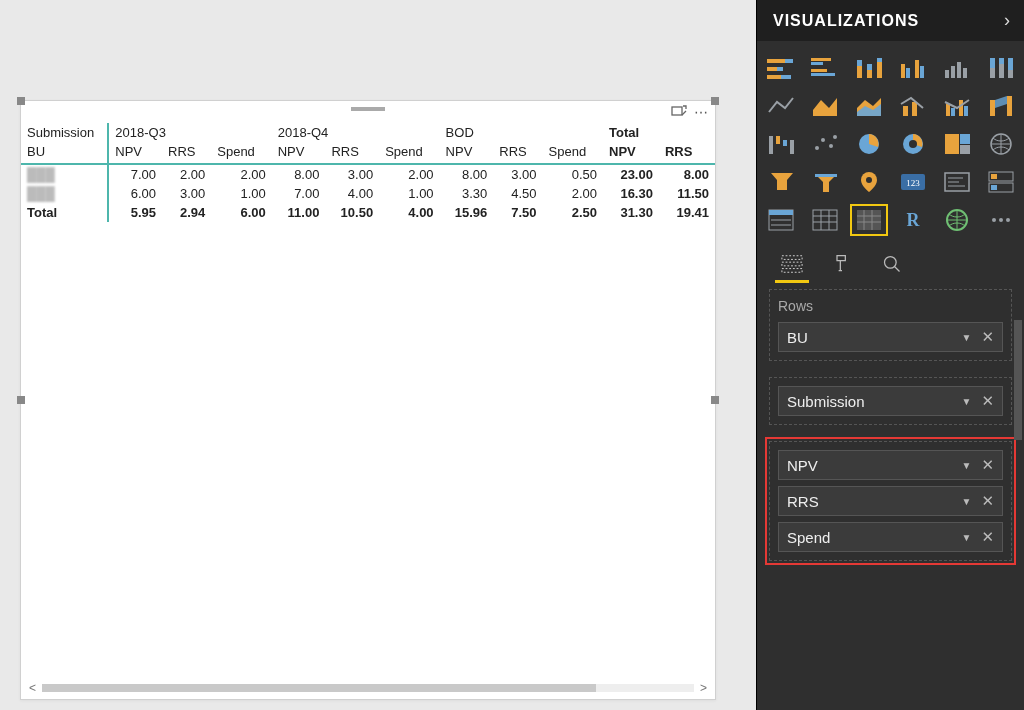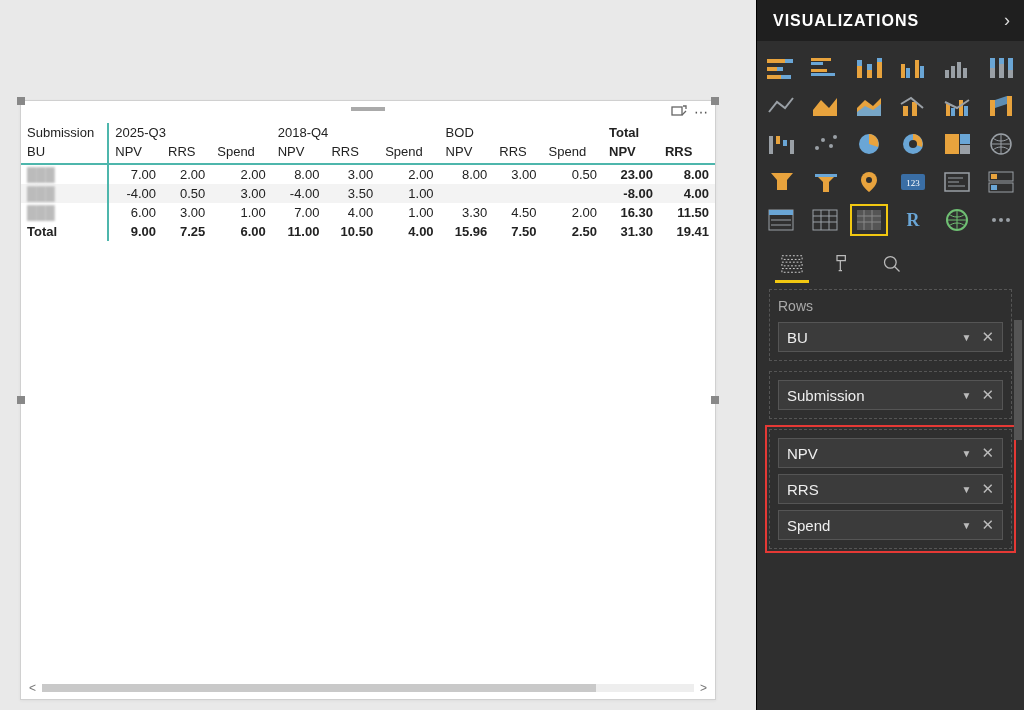--- a/index.html
+++ b/index.html
@@ -93,21 +93,21 @@
     cursor:pointer;
   }
   .viz-tile svg { width:30px; height:24px; }
   .viz-tile.selected { outline:2px solid #f2c811; outline-offset:-1px; }
   .field-tabs {
     display:flex; gap:20px; padding:6px 20px 2px; background:#2f2f2f;
   }
   .ftab { width:30px; height:30px; display:flex; align-items:center; justify-content:center; cursor:pointer; position:relative;}
   .ftab svg { width:22px; height:20px; stroke:#bbb; fill:none;}
   .ftab.active::after{content:''; position:absolute; left:-2px; right:-2px; bottom:-4px; height:3px; background:#f2c811;}
-  .wells { padding:8px 12px 12px; display:flex; flex-direction:column; gap:10px; overflow:auto; position:relative;}
+  .wells { padding:8px 12px 12px; display:flex; flex-direction:column; gap:16px; overflow:auto; position:relative;}
   .well { border:1px dashed #555; padding:8px; }
   .well-label { color:#aaa; font-size:14px; margin-bottom:8px; }
   .chip {
     background:#3b3b3b; border:1px solid #555;
     display:flex; align-items:center; justify-content:space-between;
     padding:5px 8px; font-size:15px; color:#eee; margin-bottom:6px;
   }
   .chip:last-child{margin-bottom:0;}
   .chip .actions{display:flex; gap:10px; align-items:center; color:#bbb;}
   .chip .x{cursor:pointer;}
@@ -147,21 +147,21 @@
             <col style="width:54px">
           <col style="width:48px">
             <col style="width:44px">
             <col style="width:54px">
           <col style="width:50px">
             <col style="width:50px">
         </colgroup>
         <thead>
           <tr class="colgroup-row">
             <th class="left">Submission</th>
-            <th class="left vline" colspan="3">2025-Q3</th>
+            <th class="left vline" colspan="3">2018-Q3</th>
             <th class="left" colspan="3">2018-Q4</th>
             <th class="left" colspan="3">BOD</th>
             <th class="left bold" colspan="2">Total</th>
           </tr>
           <tr class="headers-row">
             <th class="left">BU</th>
             <th class="left vline">NPV</th>
             <th class="left">RRS</th>
             <th class="left">Spend</th>
             <th class="left">NPV</th>
@@ -182,52 +182,38 @@
               <td>2.00</td>
               <td>8.00</td>
               <td>3.00</td>
               <td>2.00</td>
               <td>8.00</td>
               <td>3.00</td>
               <td>0.50</td>
               <td class="bold">23.00</td>
               <td class="bold">8.00</td>
             </tr>
-            <tr class="zebra">
-              <td class="left blurred">███</td>
-              <td class="vline">-4.00</td>
-              <td>0.50</td>
-              <td>3.00</td>
-              <td>-4.00</td>
-              <td>3.50</td>
-              <td>1.00</td>
-              <td></td>
-              <td></td>
-              <td></td>
-              <td class="bold">-8.00</td>
-              <td class="bold">4.00</td>
-            </tr>
             <tr>
               <td class="left blurred">███</td>
               <td class="vline">6.00</td>
               <td>3.00</td>
               <td>1.00</td>
               <td>7.00</td>
               <td>4.00</td>
               <td>1.00</td>
               <td>3.30</td>
               <td>4.50</td>
               <td>2.00</td>
               <td class="bold">16.30</td>
               <td class="bold">11.50</td>
             </tr>
             <tr class="bold">
               <td class="left bold">Total</td>
-              <td class="bold vline">9.00</td>
-              <td class="bold">7.25</td>
+              <td class="bold vline">5.95</td>
+              <td class="bold">2.94</td>
               <td class="bold">6.00</td>
               <td class="bold">11.00</td>
               <td class="bold">10.50</td>
               <td class="bold">4.00</td>
               <td class="bold">15.96</td>
               <td class="bold">7.50</td>
               <td class="bold">2.50</td>
               <td class="bold">31.30</td>
               <td class="bold">19.41</td>
             </tr>

